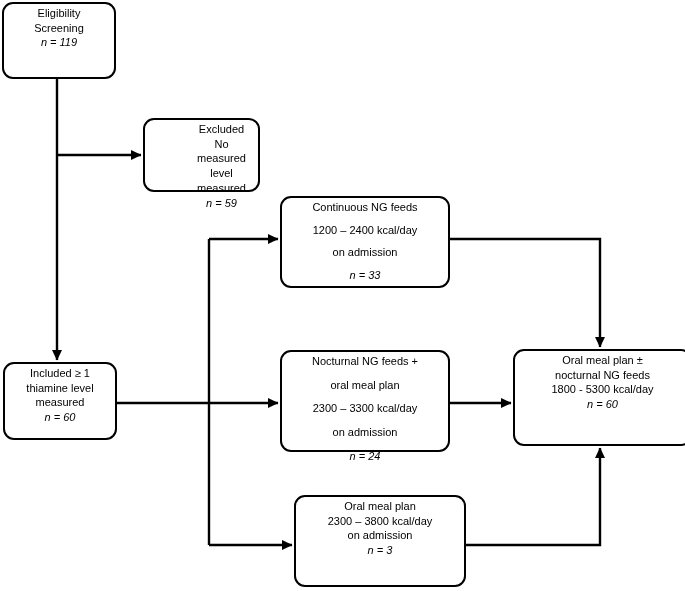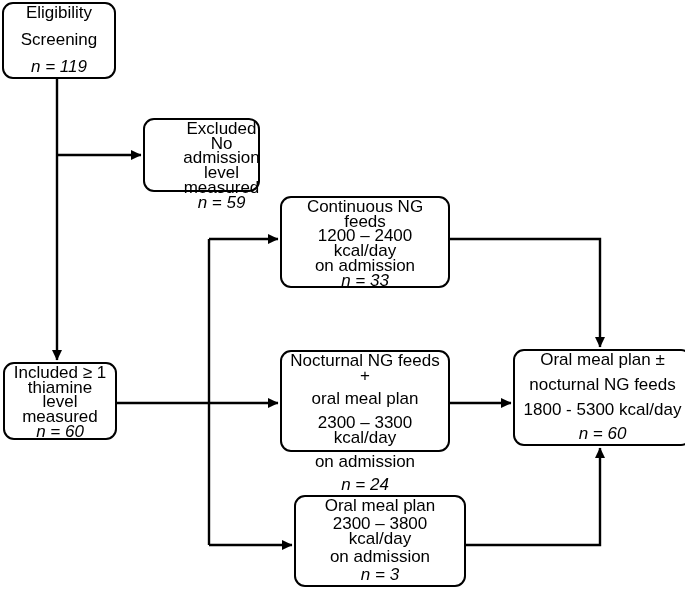--- a/index.html
+++ b/index.html
@@ -24,37 +24,37 @@
   }
   .flow-box{
     position:absolute;
     box-sizing:border-box;
     border:2px solid var(--border-color);
     border-radius:11px;
     background:var(--bg-color);
     display:flex;
     flex-direction:column;
     align-items:center;
-    justify-content:space-between;
+    justify-content:flex-start;
     text-align:center;
-    font-size:17px;
+    font-size:11px;
     line-height:14.7px;
     padding:2px 4px;
   }
   .flow-box .n-line{font-style:italic;}
   .connector{
     stroke:var(--border-color);
     stroke-width:2.4;
     fill:none;
   }
   
   #box-eligibility {left:2px;   top:2px;   width:114px; height:77px;}
   #box-excluded    {left:143px; top:118px; width:117px; height:74px;padding-left:44px;}
   #box-included    {left:3px;   top:362px; width:114px; height:78px;}
-  #box-continuous  {left:280px; top:196px; width:170px; height:92px;}
+  #box-continuous  {left:280px; top:196px; width:170px; height:92px;gap:8px;}
   #box-nocturnal   {left:280px; top:350px; width:170px; height:102px;gap:9px;}
   #box-oral        {left:294px; top:495px; width:172px; height:92px;}
   #box-outcome     {left:513px; top:349px; width:179px; height:97px;}
 </style>
 </head>
 <body>
 
 <div id="canvas">
 
   <svg id="connectors" viewBox="0 0 685 591" xmlns="http://www.w3.org/2000/svg">
@@ -75,21 +75,21 @@
   </svg>
 
   <div class="flow-box" id="box-eligibility">
     <div>Eligibility</div>
     <div>Screening</div>
     <div class="n-line">n = 119</div>
   </div>
 
   <div class="flow-box" id="box-excluded">
     <div>Excluded</div>
-    <div>No admission</div>
+    <div>No measured</div>
     <div>level measured</div>
     <div class="n-line">n = 59</div>
   </div>
 
   <div class="flow-box" id="box-included">
     <div>Included ≥ 1</div>
     <div>thiamine level</div>
     <div>measured</div>
     <div class="n-line">n = 60</div>
   </div>

